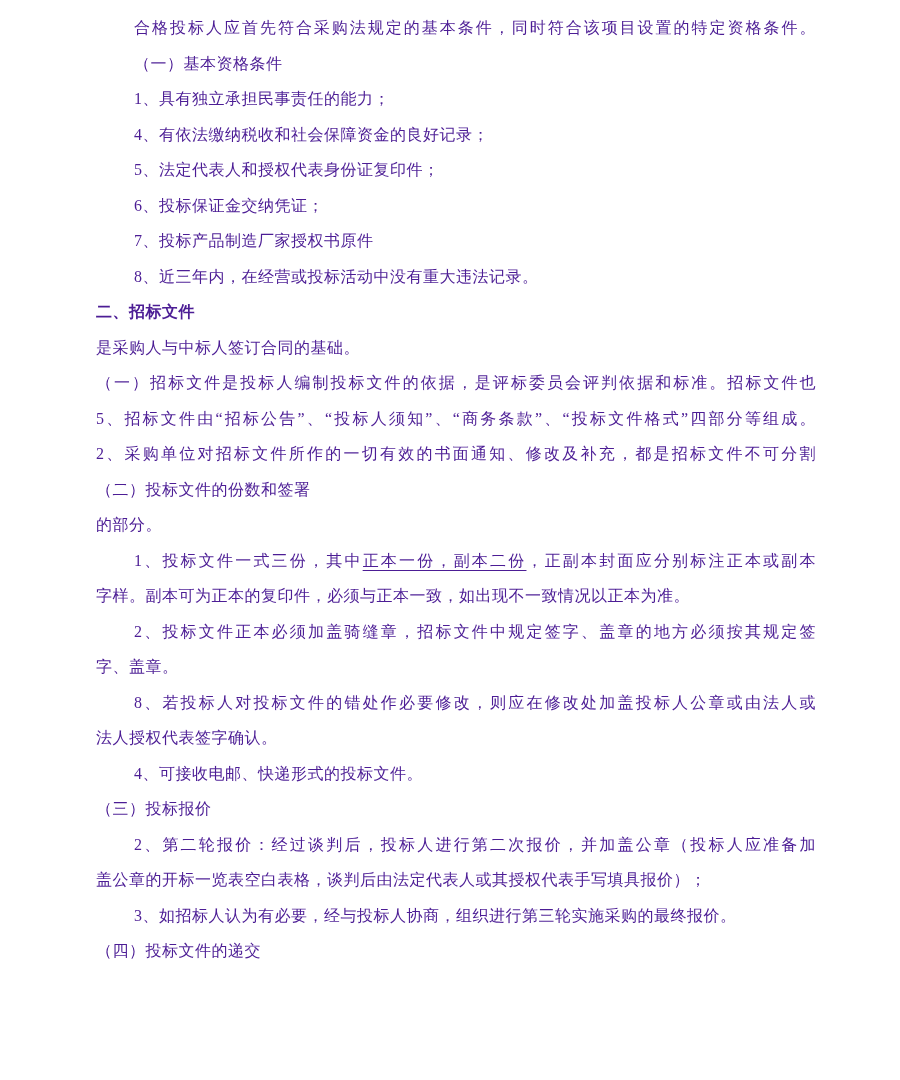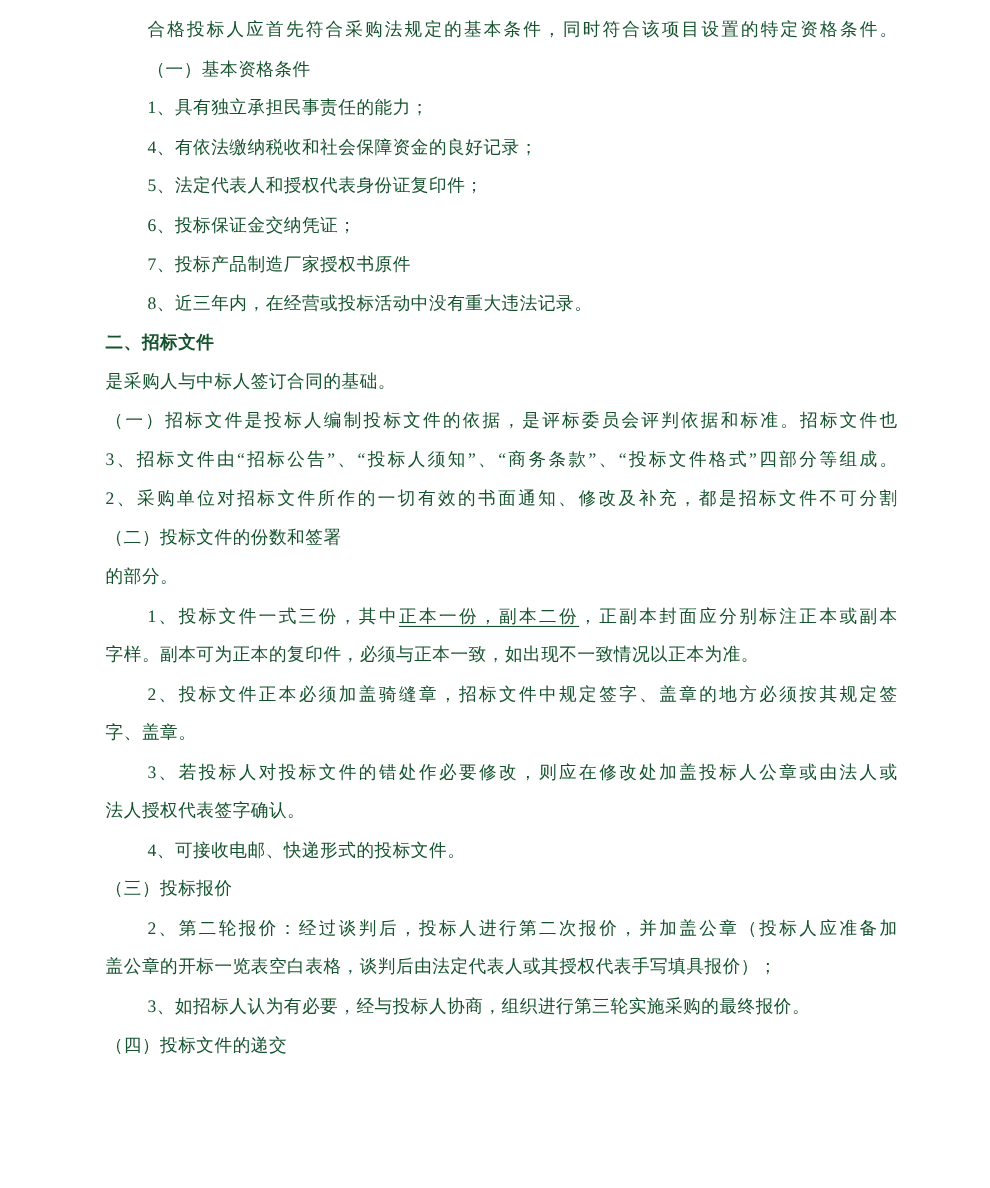--- a/index.html
+++ b/index.html
@@ -5,21 +5,21 @@
   html, body { margin: 0; padding: 0; background: #ffffff; }
   .page {
     position: relative;
     width: 900px;
     height: 1080px;
     box-sizing: border-box;
     background: #ffffff;
     padding: 10px 84px 0 96px;
     font-family: "Liberation Serif", "DejaVu Serif", serif;
     font-size: 16px;
-    color: #14532d;
+    color: #4c1d95;
     overflow: hidden;
   }
   .ln {
     height: 35.5px;
     line-height: 35.5px;
     text-align: justify;
     letter-spacing: 0.5px;
   }
   .fill { text-align-last: justify; }
   .ind  { text-indent: 38px; }
@@ -40,36 +40,36 @@
   <div class="ln ind">5、法定代表人和授权代表身份证复印件；</div>
   <div class="ln ind">6、投标保证金交纳凭证；</div>
   <div class="ln ind">7、投标产品制造厂家授权书原件</div>
   <div class="ln ind">8、近三年内，在经营或投标活动中没有重大违法记录。</div>
 
   <div class="ln bold">二、招标文件</div>
 
   <div class="ln">是采购人与中标人签订合同的基础。</div>
   <div class="ln fill">（一）招标文件是投标人编制投标文件的依据，是评标委员会评判依据和标准。招标文件也</div>
 
-  <div class="ln fill">3、招标文件由“招标公告”、“投标人须知”、“商务条款”、“投标文件格式”四部分等组成。</div>
+  <div class="ln fill">5、招标文件由“招标公告”、“投标人须知”、“商务条款”、“投标文件格式”四部分等组成。</div>
 
   <div class="ln fill">2、采购单位对招标文件所作的一切有效的书面通知、修改及补充，都是招标文件不可分割</div>
   <div class="ln">（二）投标文件的份数和签署</div>
 
   <div class="ln">的部分。</div>
 
   <div class="ln ind fill">
     <span>1、投标文件一式三份，其中</span><span class="ul">正本一份，副本二份</span><span>，正副本封面应分别标注正本或副本</span>
   </div>
   <div class="ln">字样。副本可为正本的复印件，必须与正本一致，如出现不一致情况以正本为准。</div>
 
   <div class="ln ind fill">2、投标文件正本必须加盖骑缝章，招标文件中规定签字、盖章的地方必须按其规定签</div>
   <div class="ln">字、盖章。</div>
 
-  <div class="ln ind fill">3、若投标人对投标文件的错处作必要修改，则应在修改处加盖投标人公章或由法人或</div>
+  <div class="ln ind fill">8、若投标人对投标文件的错处作必要修改，则应在修改处加盖投标人公章或由法人或</div>
   <div class="ln">法人授权代表签字确认。</div>
 
   <div class="ln ind">4、可接收电邮、快递形式的投标文件。</div>
 
   <div class="ln">（三）投标报价</div>
 
 
   <div class="ln ind fill">2、第二轮报价：经过谈判后，投标人进行第二次报价，并加盖公章（投标人应准备加</div>
   <div class="ln">盖公章的开标一览表空白表格，谈判后由法定代表人或其授权代表手写填具报价）；</div>
 

